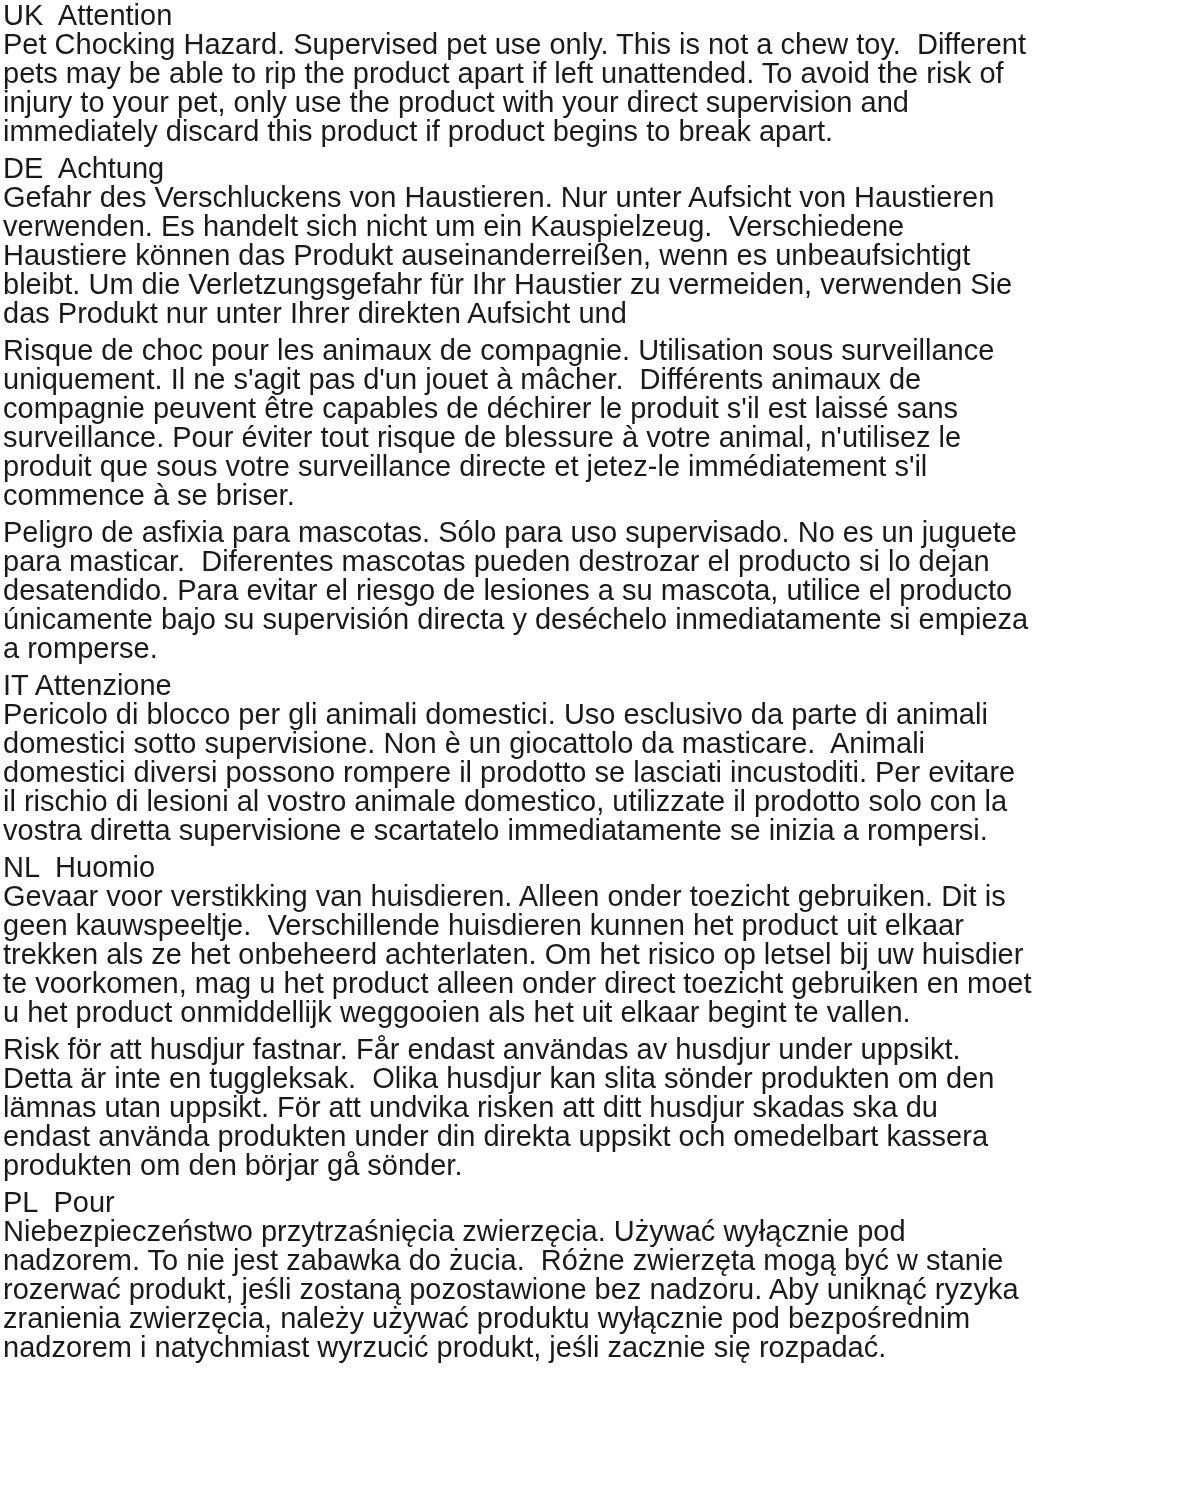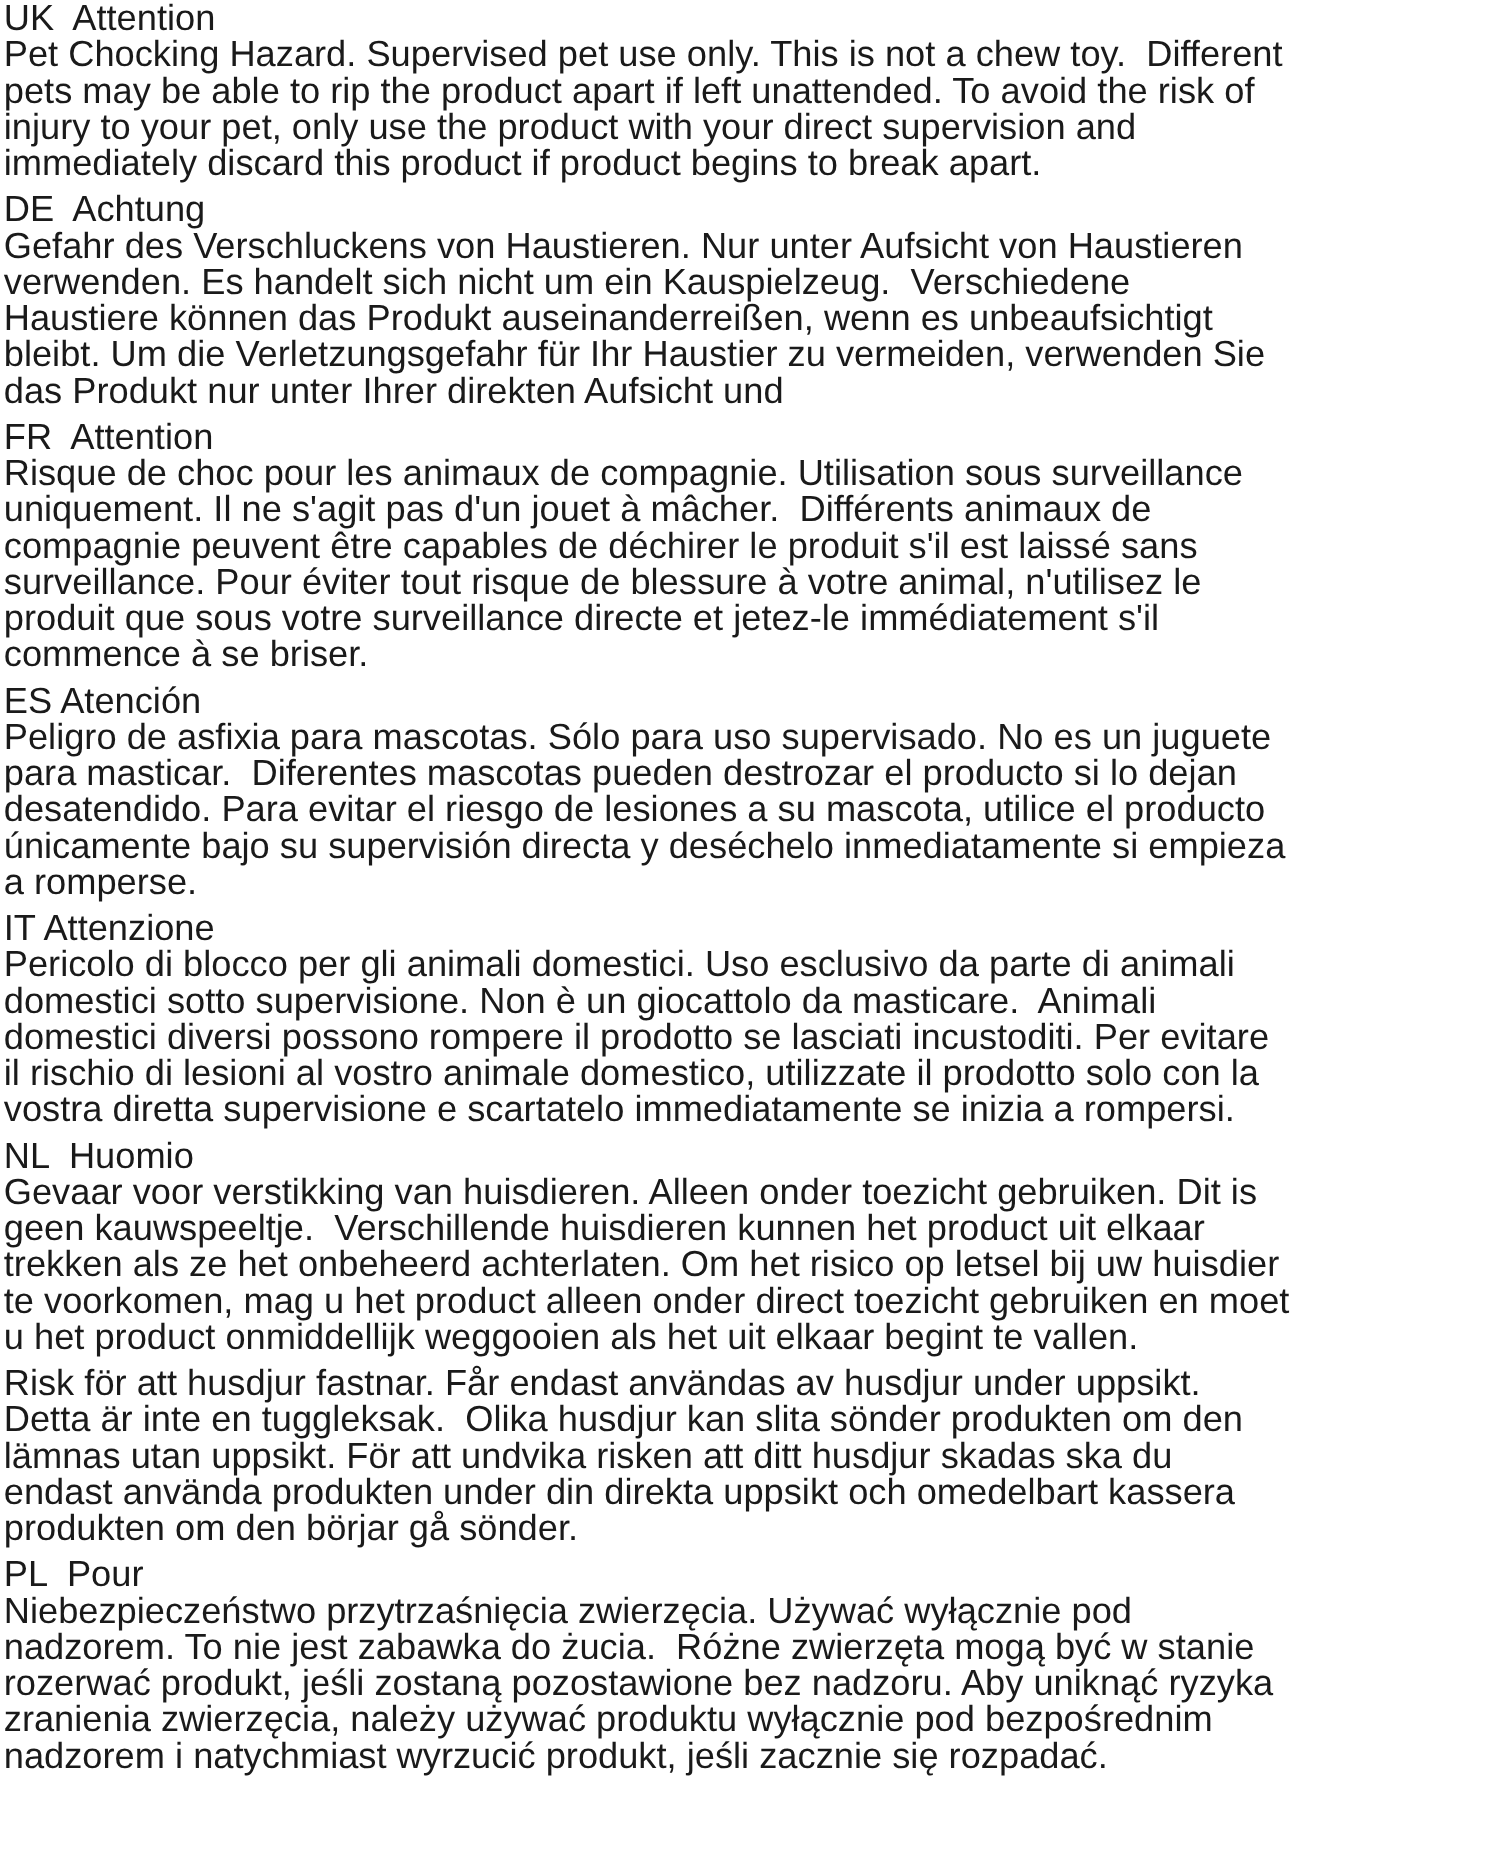--- a/index.html
+++ b/index.html
@@ -46,26 +46,24 @@
     <div class="heading">UK  Attention</div>
     <div class="body-text">Pet Chocking Hazard. Supervised pet use only. This is not a chew toy.  Different pets may be able to rip the product apart if left unattended. To avoid the risk of injury to your pet, only use the product with your direct supervision and immediately discard this product if product begins to break apart.</div>
   </section>
 
   <section class="section">
     <div class="heading">DE  Achtung</div>
     <div class="body-text">Gefahr des Verschluckens von Haustieren. Nur unter Aufsicht von Haustieren verwenden. Es handelt sich nicht um ein Kauspielzeug.  Verschiedene Haustiere können das Produkt auseinanderreißen, wenn es unbeaufsichtigt bleibt. Um die Verletzungsgefahr für Ihr Haustier zu vermeiden, verwenden Sie das Produkt nur unter Ihrer direkten Aufsicht und</div>
   </section>
 
   <section class="section">
-    <div class="heading">FR  Attention</div>
     <div class="body-text">Risque de choc pour les animaux de compagnie. Utilisation sous surveillance uniquement. Il ne s'agit pas d'un jouet à mâcher.  Différents animaux de compagnie peuvent être capables de déchirer le produit s'il est laissé sans surveillance. Pour éviter tout risque de blessure à votre animal, n'utilisez le produit que sous votre surveillance directe et jetez-le immédiatement s'il commence à se briser.</div>
   </section>
 
   <section class="section">
-    <div class="heading">ES Atención</div>
     <div class="body-text">Peligro de asfixia para mascotas. Sólo para uso supervisado. No es un juguete para masticar.  Diferentes mascotas pueden destrozar el producto si lo dejan desatendido. Para evitar el riesgo de lesiones a su mascota, utilice el producto únicamente bajo su supervisión directa y deséchelo inmediatamente si empieza a romperse.</div>
   </section>
 
   <section class="section extra-gap">
     <div class="heading">IT Attenzione</div>
     <div class="body-text">Pericolo di blocco per gli animali domestici. Uso esclusivo da parte di animali domestici sotto supervisione. Non è un giocattolo da masticare.  Animali domestici diversi possono rompere il prodotto se lasciati incustoditi. Per evitare il rischio di lesioni al vostro animale domestico, utilizzate il prodotto solo con la vostra diretta supervisione e scartatelo immediatamente se inizia a rompersi.</div>
   </section>
 
   <section class="section">
     <div class="heading">NL  Huomio</div>

